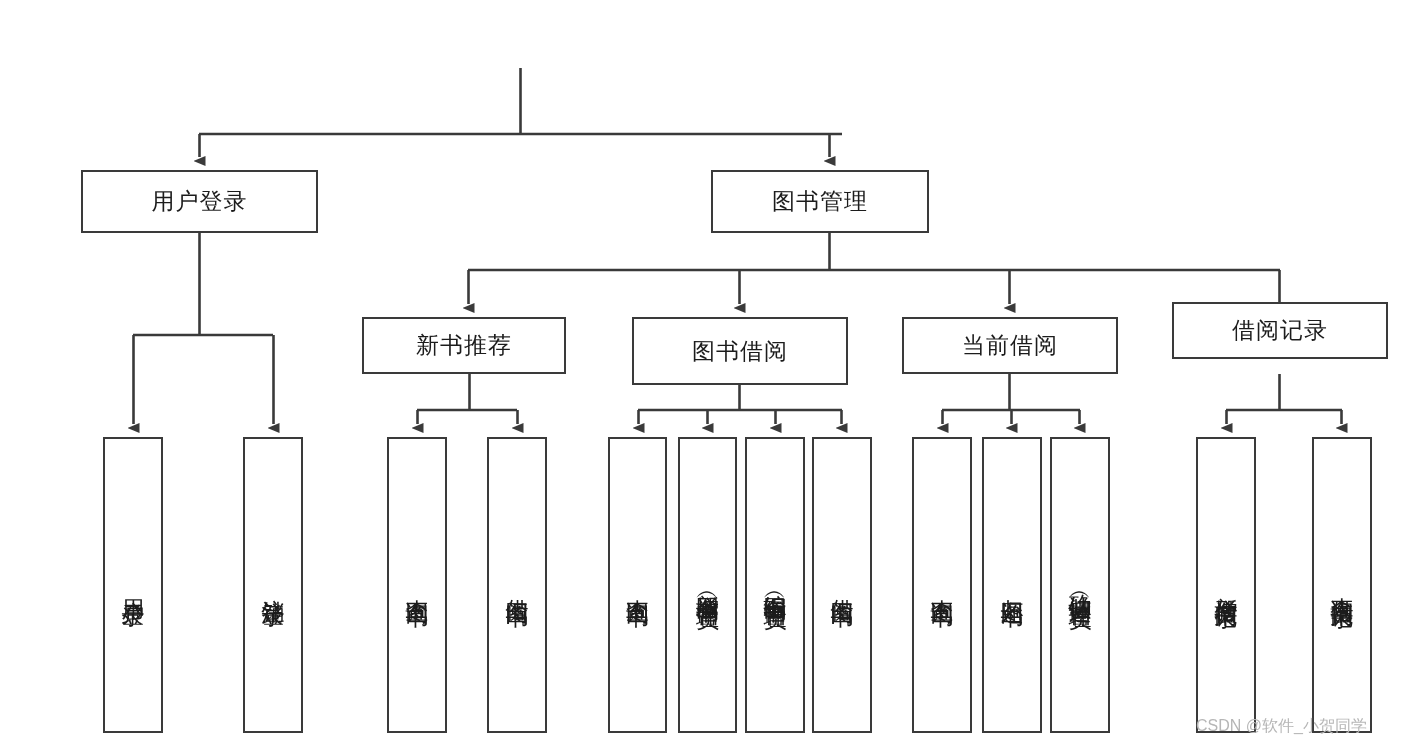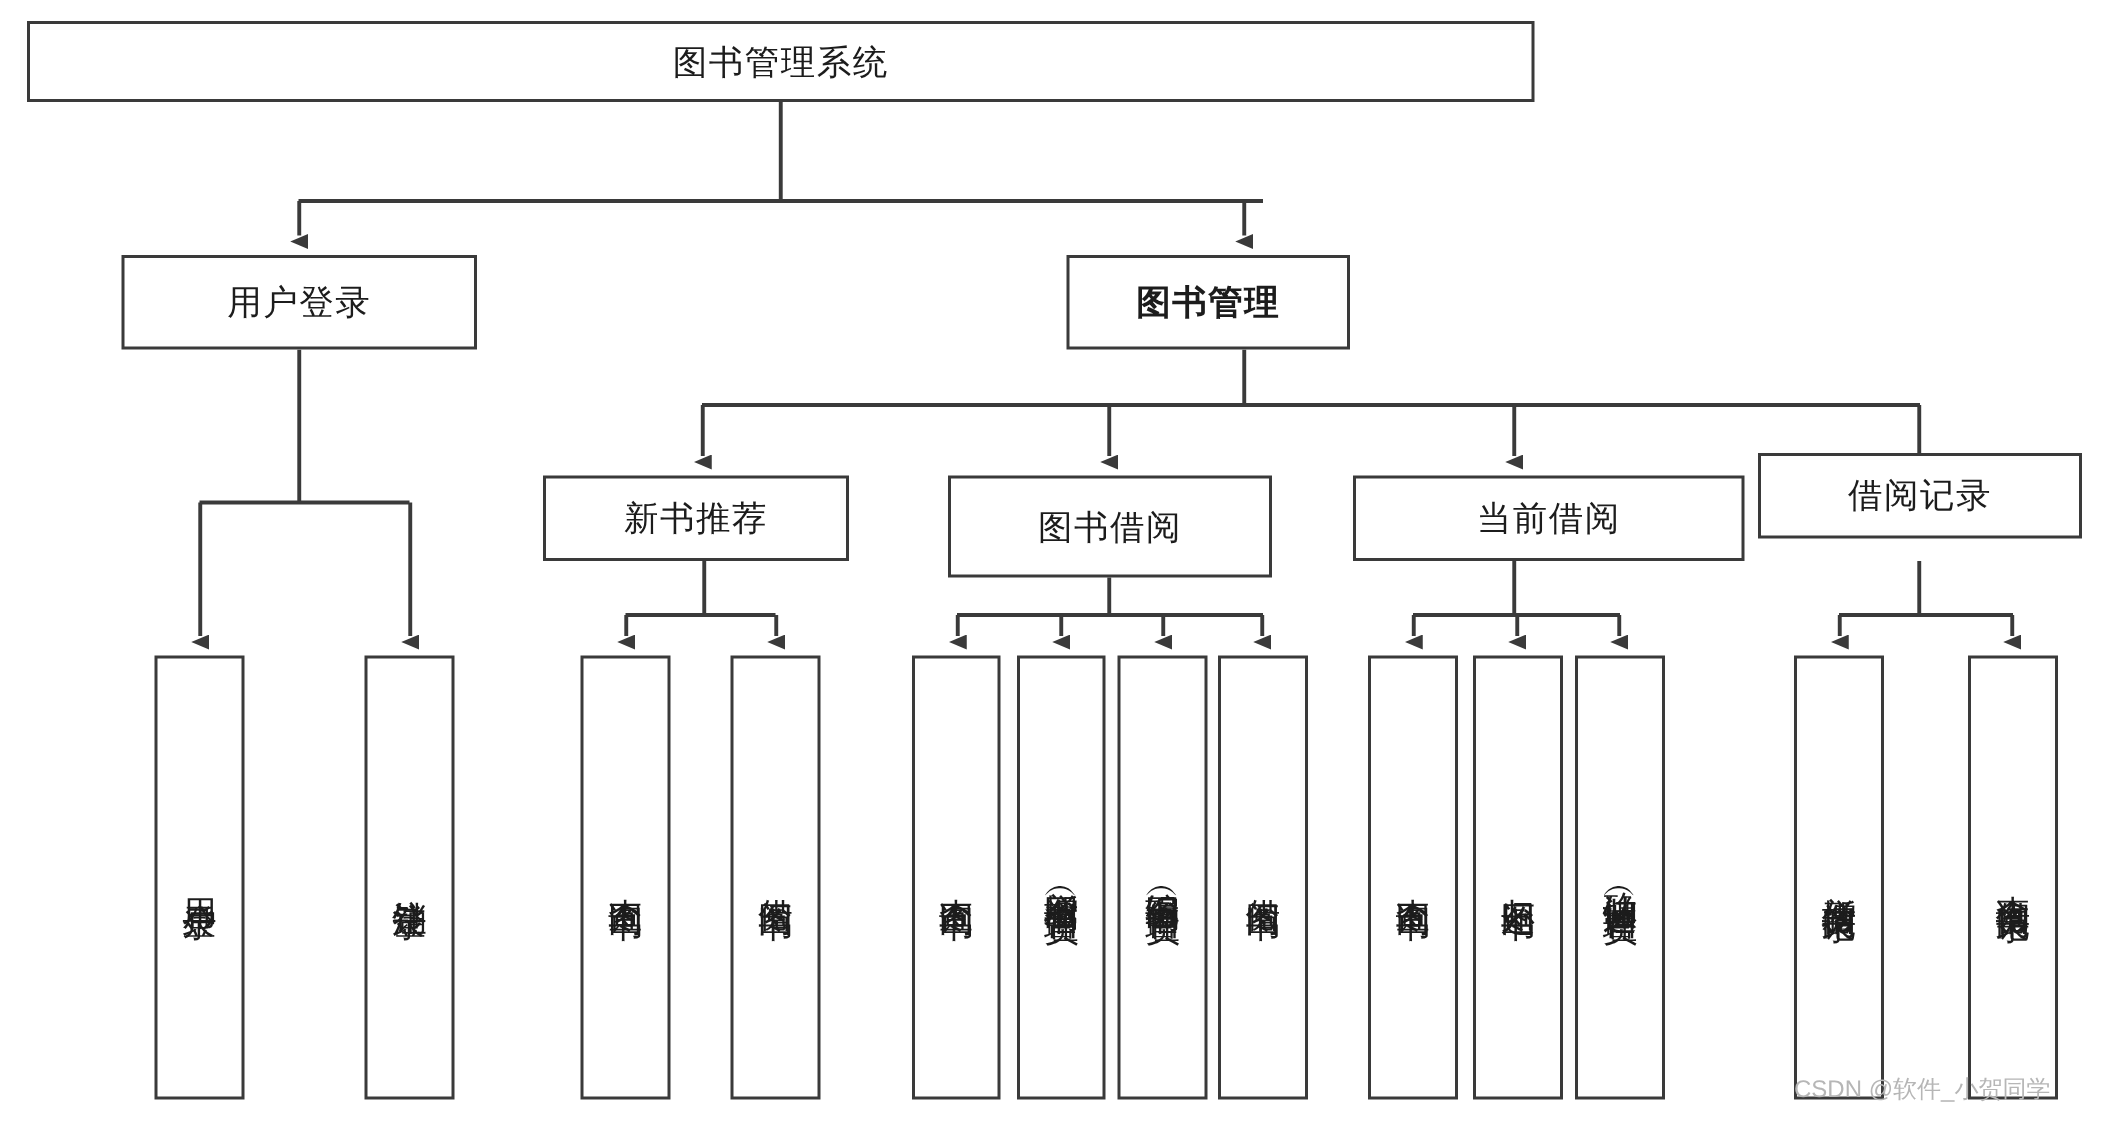--- a/index.html
+++ b/index.html
@@ -122,38 +122,35 @@
       <path d="M 1011.5 410 L 1011.5 424" marker-end="url(#arrow)"></path>
       <path d="M 1079.5 410 L 1079.5 424" marker-end="url(#arrow)"></path>
 
       <path d="M 1279.5 374 L 1279.5 410"></path>
       <path d="M 1226 410 L 1342 410"></path>
       <path d="M 1226.5 410 L 1226.5 424" marker-end="url(#arrow)"></path>
       <path d="M 1341.5 410 L 1341.5 424" marker-end="url(#arrow)"></path>
     </g>
   </svg>
 
-  <div class="node root horiz" style="left: 18px; top: 14px; width: 1005px; height: 54px; border-color: rgb(58, 58, 58); background: rgb(255, 255, 255); color: rgb(28, 28, 28);">
-    <span class="node-label">图书管理系统</span>
-  </div>
 
   <div class="node horiz" style="left: 81px; top: 170px; width: 237px; height: 63px; border-color: rgb(58, 58, 58); background: rgb(255, 255, 255); color: rgb(28, 28, 28);">
     <span class="node-label">用户登录</span>
   </div>
-  <div class="node horiz" style="left: 711px; top: 170px; width: 189px; height: 63px; border-color: rgb(58, 58, 58); background: rgb(255, 255, 255); color: rgb(28, 28, 28); font-weight: bold;">
+  <div class="node horiz" style="left: 711px; top: 170px; width: 218px; height: 63px; border-color: rgb(58, 58, 58); background: rgb(255, 255, 255); color: rgb(28, 28, 28);">
     <span class="node-label">图书管理</span>
   </div>
 
   <div class="node horiz" style="left: 362px; top: 317px; width: 204px; height: 57px; border-color: rgb(58, 58, 58); background: rgb(255, 255, 255); color: rgb(28, 28, 28);">
     <span class="node-label">新书推荐</span>
   </div>
   <div class="node horiz" style="left: 632px; top: 317px; width: 216px; height: 68px; border-color: rgb(58, 58, 58); background: rgb(255, 255, 255); color: rgb(28, 28, 28);">
     <span class="node-label">图书借阅</span>
   </div>
-  <div class="node horiz" style="left: 902px; top: 317px; width: 261px; height: 57px; border-color: rgb(58, 58, 58); background: rgb(255, 255, 255); color: rgb(28, 28, 28);">
+  <div class="node horiz" style="left: 902px; top: 317px; width: 216px; height: 57px; border-color: rgb(58, 58, 58); background: rgb(255, 255, 255); color: rgb(28, 28, 28);">
     <span class="node-label">当前借阅</span>
   </div>
   <div class="node horiz" style="left: 1172px; top: 302px; width: 216px; height: 57px; border-color: rgb(58, 58, 58); background: rgb(255, 255, 255); color: rgb(28, 28, 28);">
     <span class="node-label">借阅记录</span>
   </div>
 
   <div class="node vert" style="left: 103px; top: 437px; width: 60px; height: 296px; border-color: rgb(58, 58, 58); background: rgb(255, 255, 255); color: rgb(28, 28, 28);">
     <span class="node-label">用户登录</span>
   </div>
   <div class="node vert" style="left: 243px; top: 437px; width: 60px; height: 296px; border-color: rgb(58, 58, 58); background: rgb(255, 255, 255); color: rgb(28, 28, 28);">

